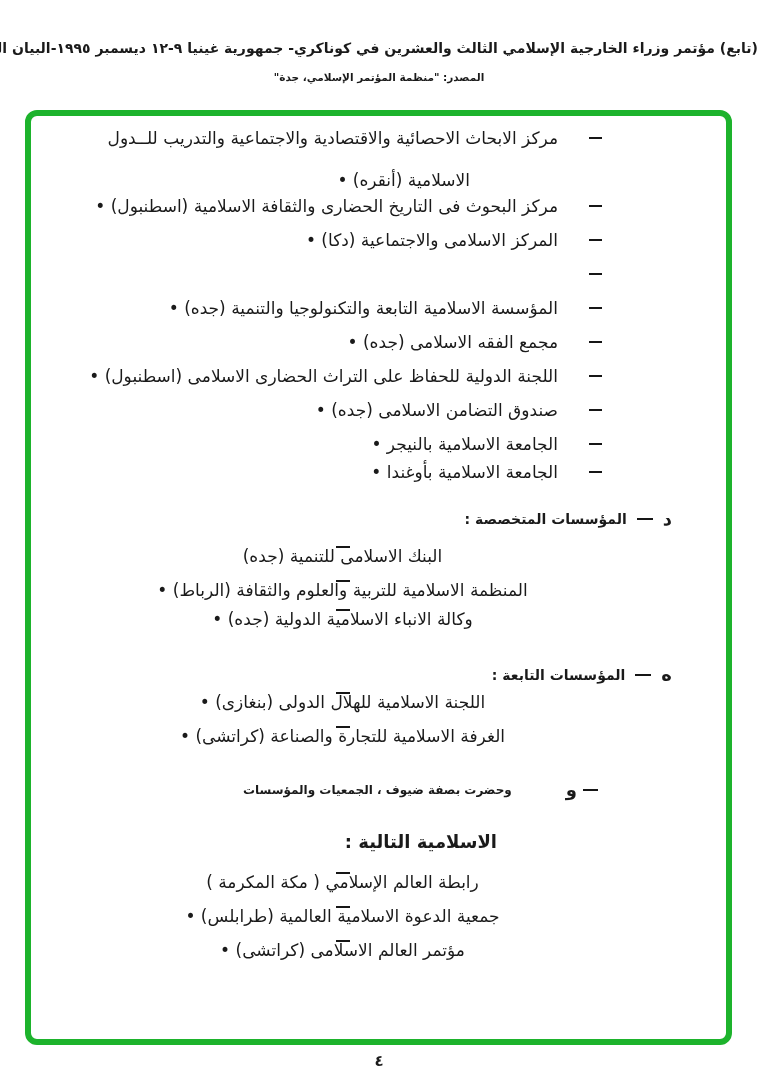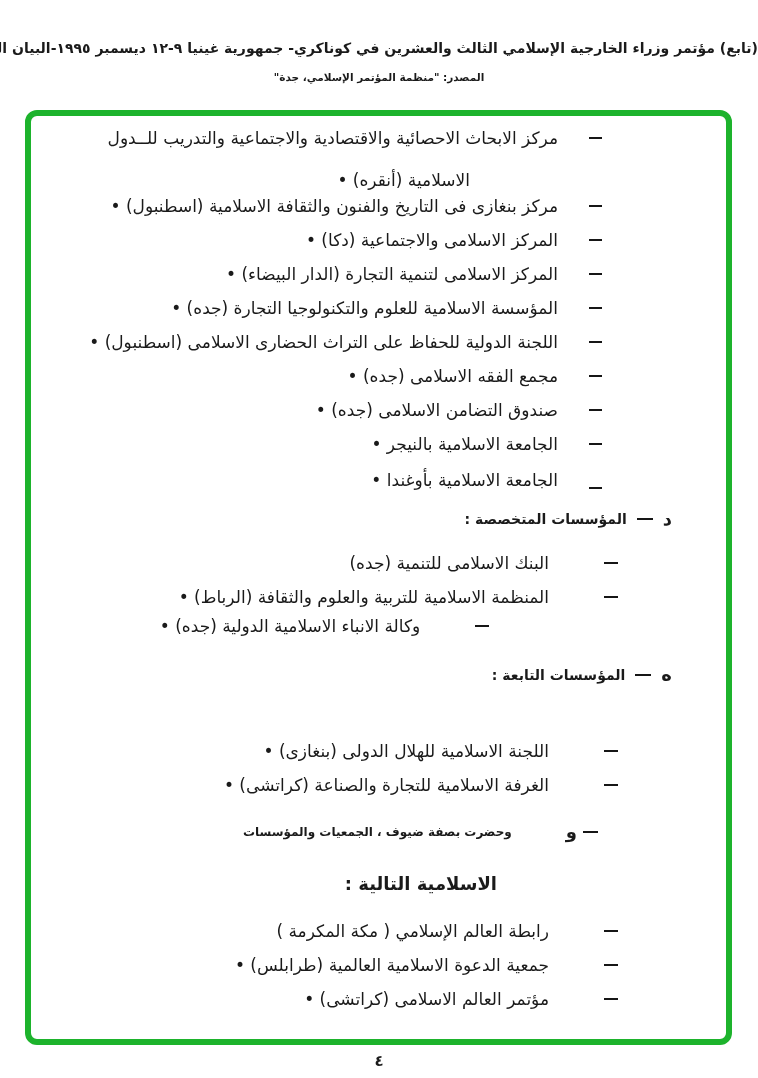--- a/index.html
+++ b/index.html
@@ -36,21 +36,21 @@
   .row .letter,.row .letter2{
     font-size:18px;font-weight:bold;line-height:1;flex:0 0 auto;
   }
   .letter:empty,.letter2:empty{display:none;}
   
   .row-item{padding-right:124px;column-gap:31px;}
   .row-item .dash{width:13px;}
   
   .row-cont{padding-right:256px;align-items:flex-end;}
   
-  .row-item2{padding-right:108px;column-gap:55px;}
+  .row-item2{padding-right:72px;column-gap:55px;flex-direction:column;}
   .row-item2 .dash{width:14px;}
   
   .row-section{padding-right:54px;column-gap:10px;}
   .row-section .dash{width:16px;}
   .row-section .text{font-size:14px;font-weight:bold;}
   
   .row-section2{padding-right:128px;column-gap:6px;}
   .row-section2 .dash{width:15px;}
   .row-section2 .text{font-size:12px;font-weight:bold;margin-right:48px;}
   
@@ -79,65 +79,64 @@
         <span class="text">مركز الابحاث الاحصائية والاقتصادية والاجتماعية والتدريب للــدول</span>
       </div>
       <div class="row row-cont">
 
         <span class="text">الاسلامية (أنقره) •</span>
       </div>
       <div class="row row-item">
 
         <span class="dash"></span>
 
-        <span class="text">مركز بنغازى فى التاريخ والفنون والثقافة الاسلامية (اسطنبول) •</span>
+        <span class="text">مركز البحوث فى التاريخ الحضارى والثقافة الاسلامية (اسطنبول) •</span>
       </div>
       <div class="row row-item">
 
         <span class="dash"></span>
 
         <span class="text">المركز الاسلامى والاجتماعية (دكا) •</span>
       </div>
       <div class="row row-item">
 
         <span class="dash"></span>
 
-        <span class="text">المركز الاسلامى لتنمية التجارة (الدار البيضاء) •</span>
-      </div>
-      <div class="row row-item">
-
-        <span class="dash"></span>
-
-        <span class="text">المؤسسة الاسلامية للعلوم والتكنولوجيا التجارة (جده) •</span>
+      </div>
+      <div class="row row-item">
+
+        <span class="dash"></span>
+
+        <span class="text">المؤسسة الاسلامية التابعة والتكنولوجيا والتنمية (جده) •</span>
+      </div>
+      <div class="row row-item">
+
+        <span class="dash"></span>
+
+        <span class="text">مجمع الفقه الاسلامى (جده) •</span>
       </div>
       <div class="row row-item">
 
         <span class="dash"></span>
 
         <span class="text">اللجنة الدولية للحفاظ على التراث الحضارى الاسلامى (اسطنبول) •</span>
       </div>
       <div class="row row-item">
 
         <span class="dash"></span>
 
-        <span class="text">مجمع الفقه الاسلامى (جده) •</span>
-      </div>
-      <div class="row row-item">
-
-        <span class="dash"></span>
-
         <span class="text">صندوق التضامن الاسلامى (جده) •</span>
       </div>
       <div class="row row-item">
 
         <span class="dash"></span>
 
         <span class="text">الجامعة الاسلامية بالنيجر •</span>
       </div>
-      <div class="row row-item" style="margin-top: -6px; align-items: flex-end;">
+      <div class="row row-item" style="margin-top: -6px;">
 
         <span class="dash"></span>
 
         <span class="text">الجامعة الاسلامية بأوغندا •</span>
       </div>
       <div class="row row-section" style="margin-top: 13px;">
         <span class="letter">د</span>
         <span class="dash"></span>
 
         <span class="text">المؤسسات المتخصصة :</span>
@@ -147,33 +146,33 @@
         <span class="dash"></span>
 
         <span class="text">البنك الاسلامى للتنمية (جده)</span>
       </div>
       <div class="row row-item2">
 
         <span class="dash"></span>
 
         <span class="text">المنظمة الاسلامية للتربية والعلوم والثقافة (الرباط) •</span>
       </div>
-      <div class="row row-item2" style="margin-top: -5px; justify-content: center;">
+      <div class="row row-item2" style="margin-top: -5px;">
 
         <span class="dash"></span>
 
         <span class="text">وكالة الانباء الاسلامية الدولية (جده) •</span>
       </div>
       <div class="row row-section" style="margin-top: 15px;">
         <span class="letter">ه</span>
         <span class="dash"></span>
 
         <span class="text">المؤسسات التابعة :</span>
       </div>
-      <div class="row row-item2" style="margin-top: 42px;">
+      <div class="row row-item2" style="">
 
         <span class="dash"></span>
 
         <span class="text">اللجنة الاسلامية للهلال الدولى (بنغازى) •</span>
       </div>
       <div class="row row-item2">
 
         <span class="dash"></span>
 
         <span class="text">الغرفة الاسلامية للتجارة والصناعة (كراتشى) •</span>

